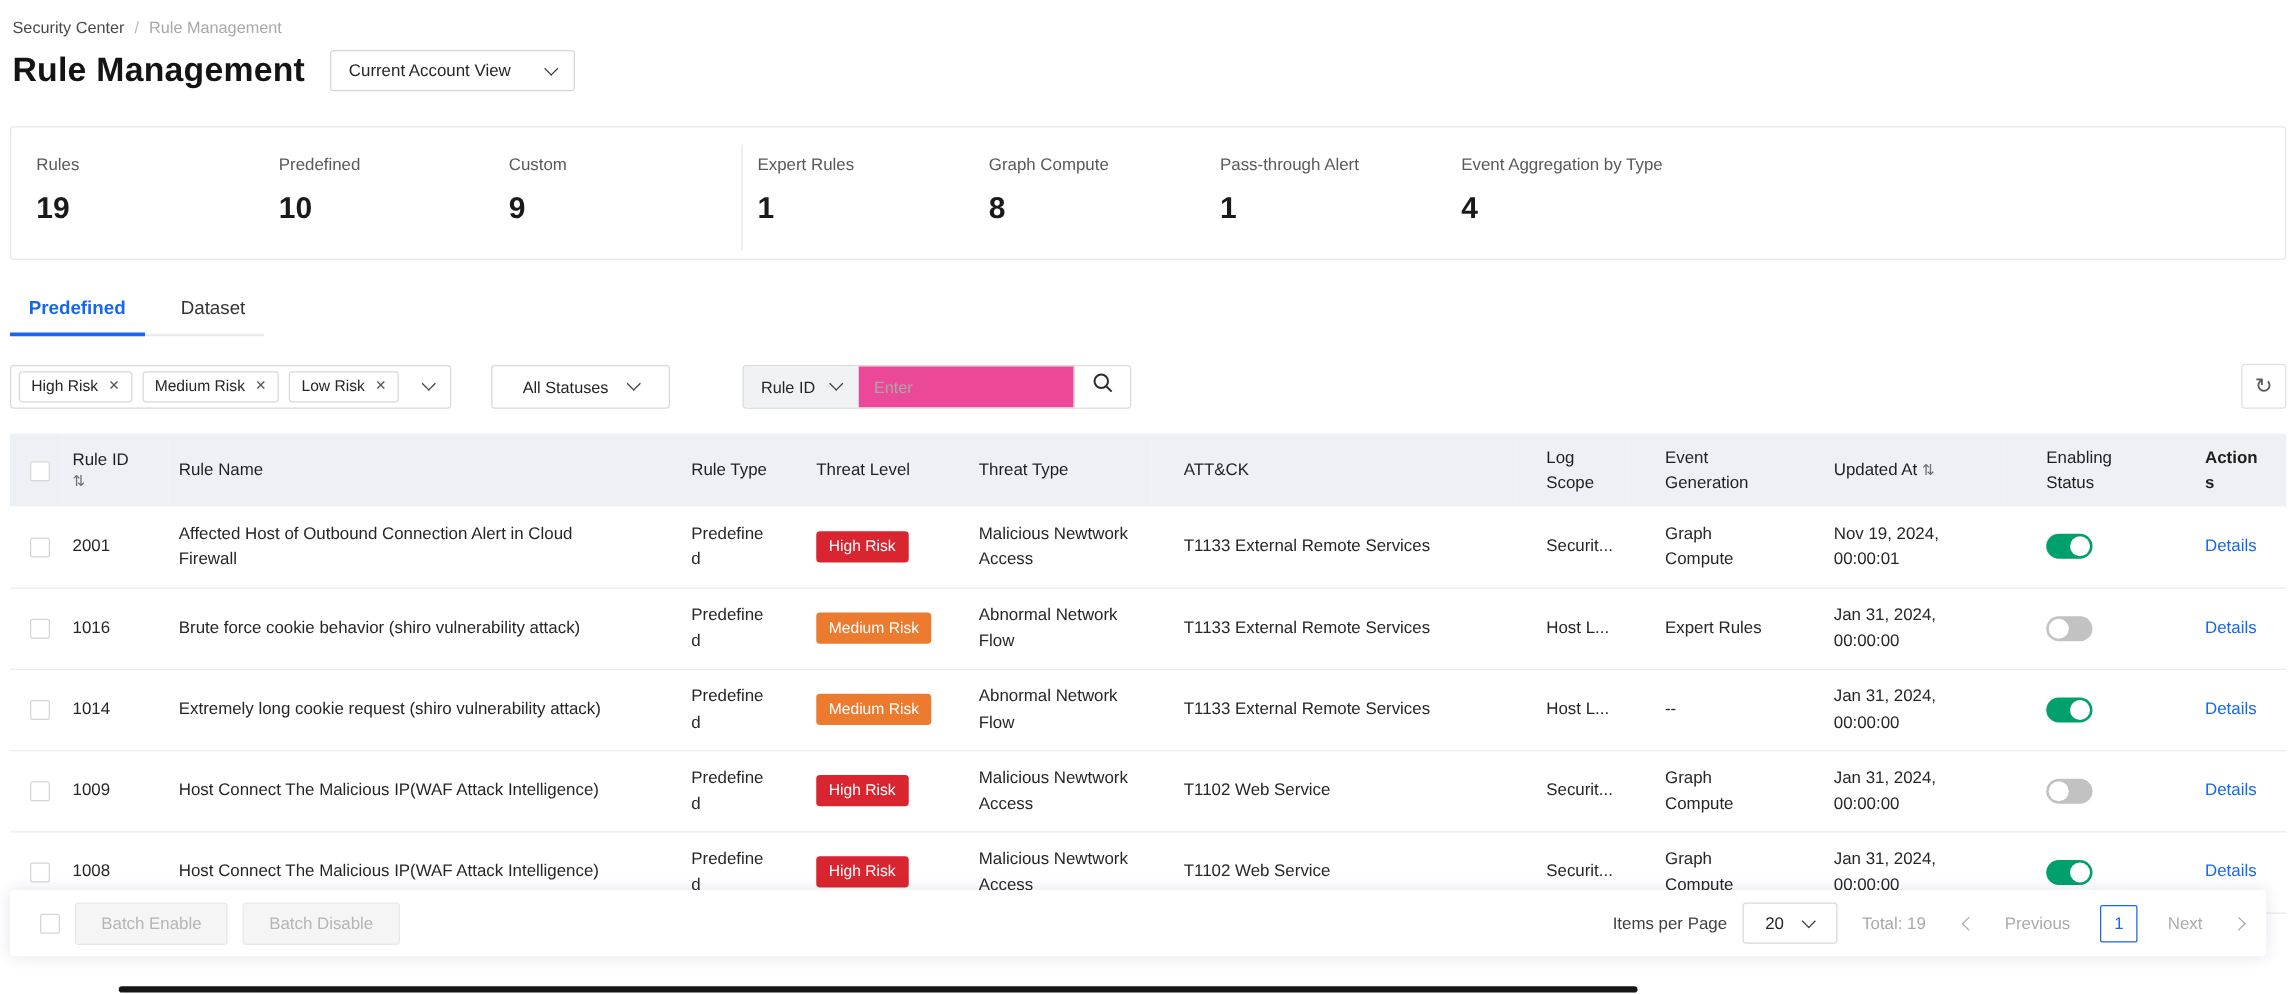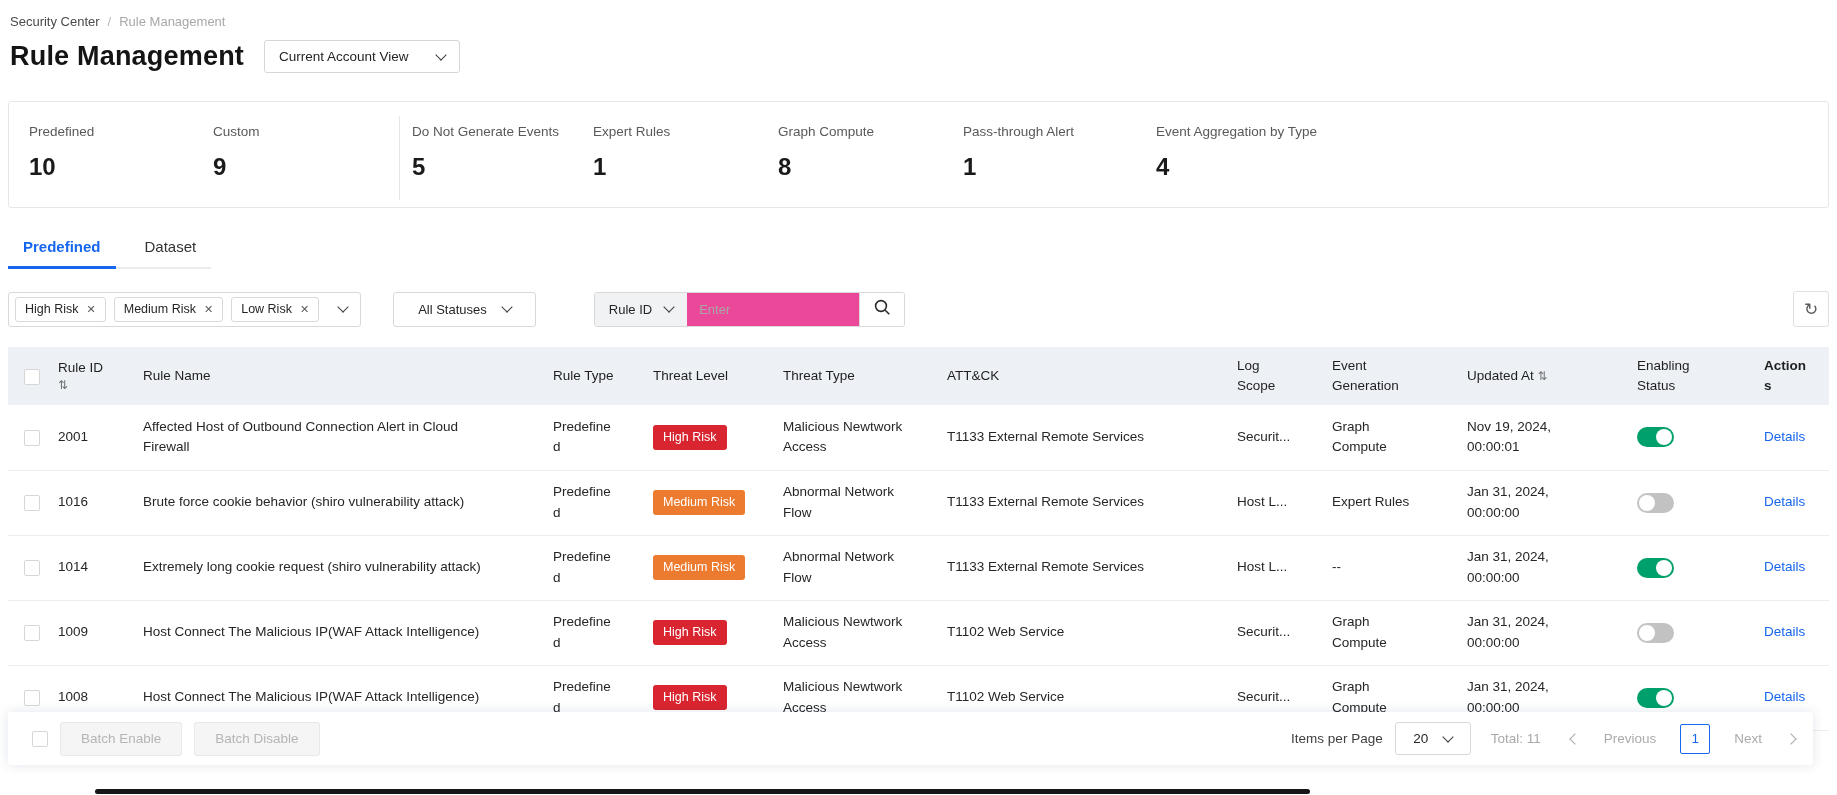--- a/index.html
+++ b/index.html
@@ -106,33 +106,33 @@
   <div class="title-row">
     <div class="page-title">Rule Management</div>
     <div class="view-select">
       <span>Current Account View</span>
       <span class="chev"></span>
     </div>
   </div>
 
   <div class="stats-card">
     <div style="display:flex; width:100%;">
+        <div class="stat" style="width: 194px;">
+          <div class="stat-label">Rules</div>
+          <div class="stat-value">19</div>
+        </div>
         <div class="stat" style="width: 184px;">
           <div class="stat-label">Predefined</div>
           <div class="stat-value">10</div>
         </div>
         <div class="stat" style="width: 186px;">
           <div class="stat-label">Custom</div>
           <div class="stat-value">9</div>
         </div>
         <div class="stat-divider"></div>
-        <div class="stat" style="width: 181px;">
-          <div class="stat-label">Do Not Generate Events</div>
-          <div class="stat-value">5</div>
-        </div>
         <div class="stat" style="width: 185px;">
           <div class="stat-label">Expert Rules</div>
           <div class="stat-value">1</div>
         </div>
         <div class="stat" style="width: 185px;">
           <div class="stat-label">Graph Compute</div>
           <div class="stat-value">8</div>
         </div>
         <div class="stat" style="width: 193px;">
           <div class="stat-label">Pass-through Alert</div>
@@ -310,21 +310,21 @@
   <div class="footer-bar">
     <span class="checkbox footer-check"></span>
     <button class="batch-btn">Batch Enable</button>
     <button class="batch-btn">Batch Disable</button>
     <div class="pager">
       <span class="ipp-label">Items per Page</span>
       <div class="ipp-select">
         <span>20</span>
         <span class="chev"></span>
       </div>
-      <span class="total">Total: 11</span>
+      <span class="total">Total: 19</span>
       <span class="nav-btn nav-prev">
         <span class="chev-left"></span>
         <span>Previous</span>
       </span>
       <span class="page-box">1</span>
       <span class="nav-btn nav-next">
         <span>Next</span>
         <span class="chev-right"></span>
       </span>
     </div>

